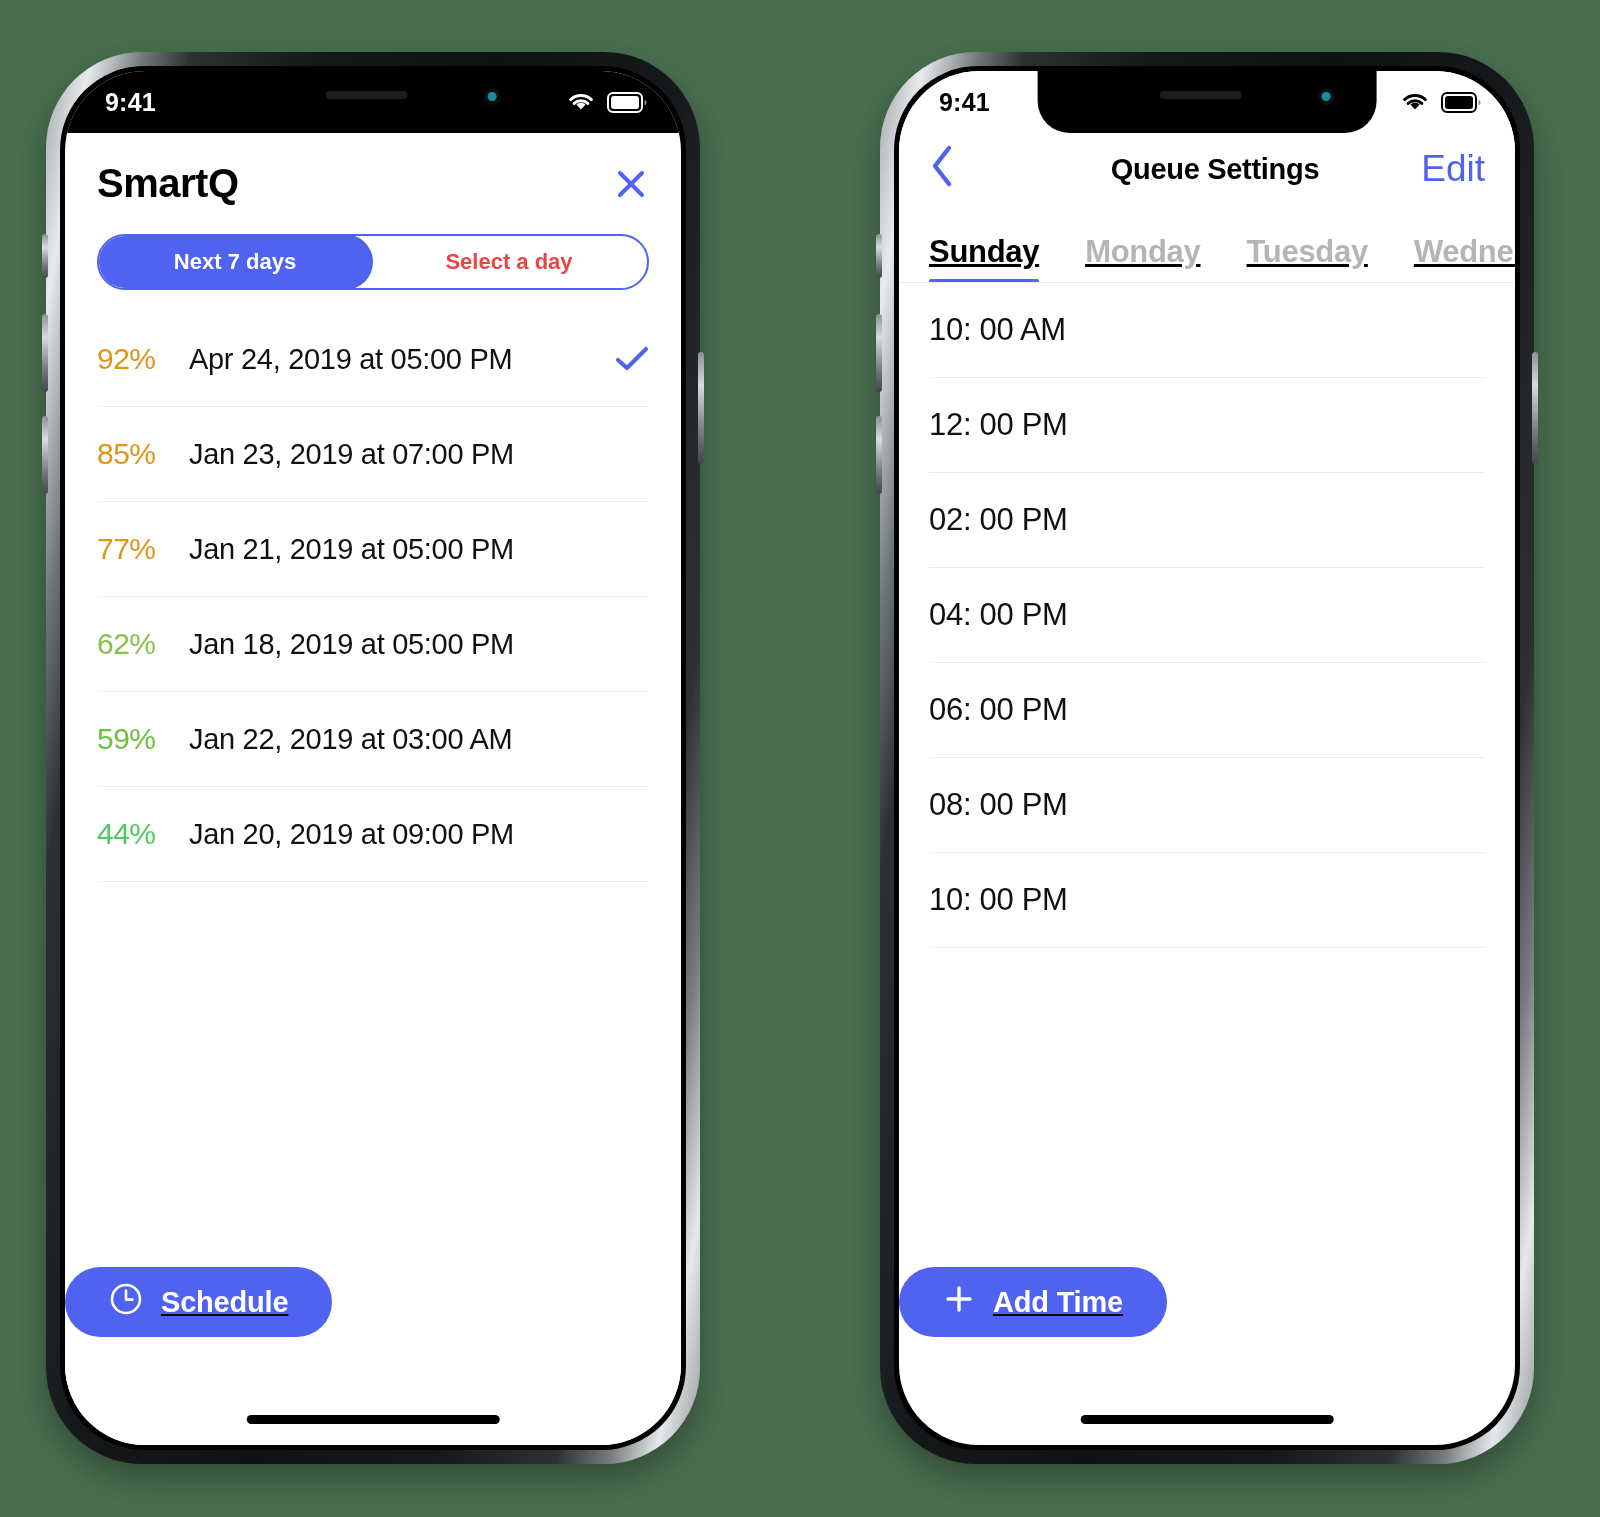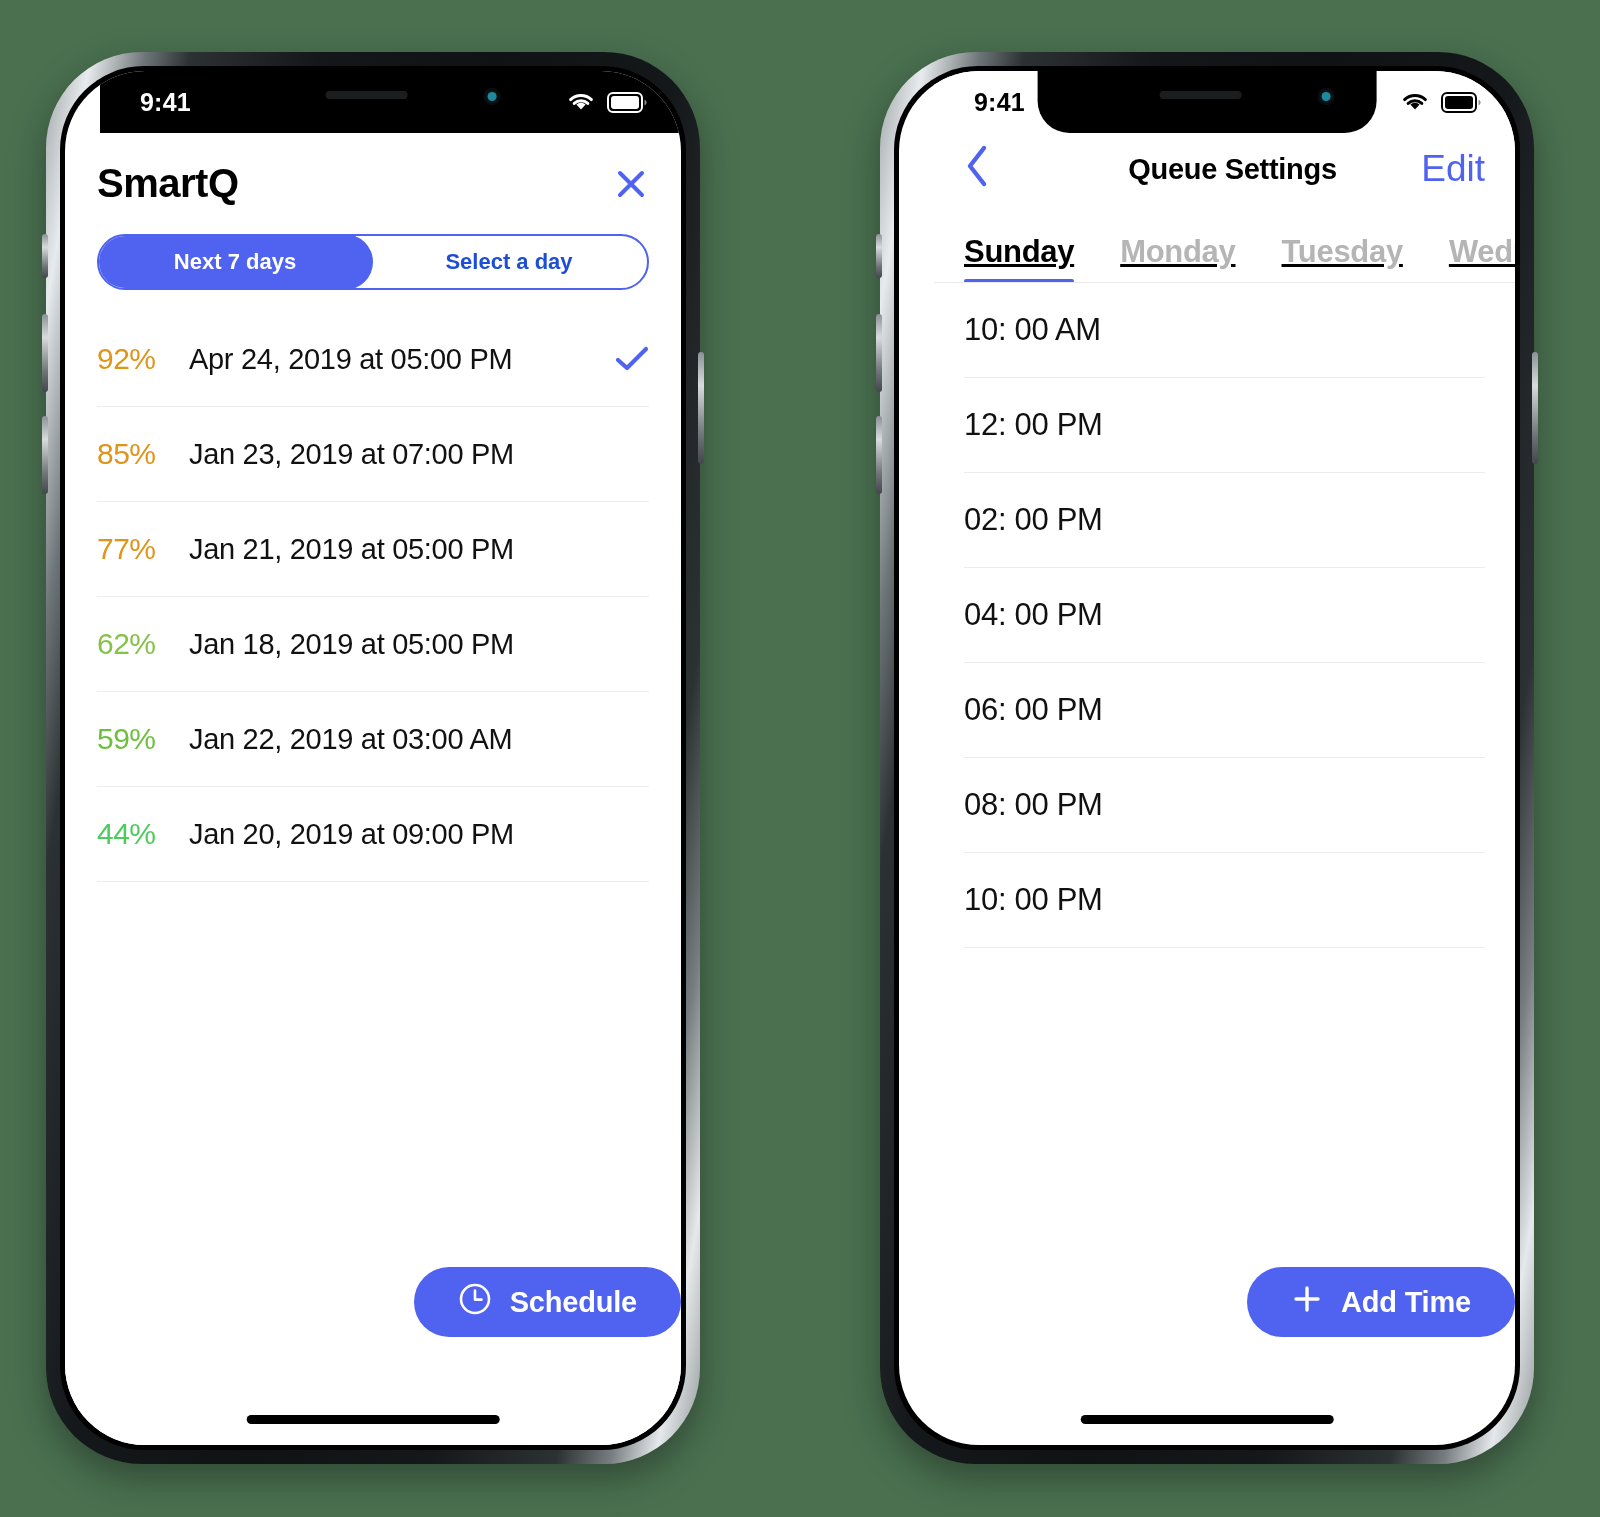--- a/index.html
+++ b/index.html
@@ -36,21 +36,20 @@
     padding: 5px;
     position: relative;
   }
   .screen {
     position: relative;
     width: 100%;
     height: 100%;
     border-radius: 80px;
     overflow: hidden;
     background: #fff;
-    padding-left: 35px;
   }
   .notch {
     position: absolute;
     top: 0; left: 50%;
     transform: translateX(-50%);
     width: 55%;
     height: 62px;
     background: #000;
     border-bottom-left-radius: 32px;
     border-bottom-right-radius: 32px;
@@ -156,21 +155,21 @@
     display: flex;
     overflow: hidden;
   }
   .seg {
     flex: 1;
     display: flex;
     align-items: center;
     justify-content: center;
     font-size: 22px;
     font-weight: 600;
-    color: #1d4ed8;
+    color: #ef4444;
     cursor: pointer;
   }
   .seg.active {
     background: #4f63f0;
     color: #fff;
     border-radius: 28px;
     margin: -2px;
   }
 
   .slot-list { margin-top: 22px; }
@@ -193,21 +192,22 @@
     font-size: 29px;
     color: #111;
     letter-spacing: -.3px;
   }
   .slot-check { width: 40px; display: flex; justify-content: flex-end; }
 
   .cta-wrap {
     position: absolute;
     left: 0; right: 0; bottom: 108px;
     display: flex;
-    justify-content: flex-end;
+    justify-content: flex-start;
+    text-decoration: underline;
   }
   .cta {
     display: inline-flex;
     align-items: center;
     gap: 18px;
     background: #4f63f0;
     color: #fff;
     border: none;
     border-radius: 36px;
     padding: 0 44px;

